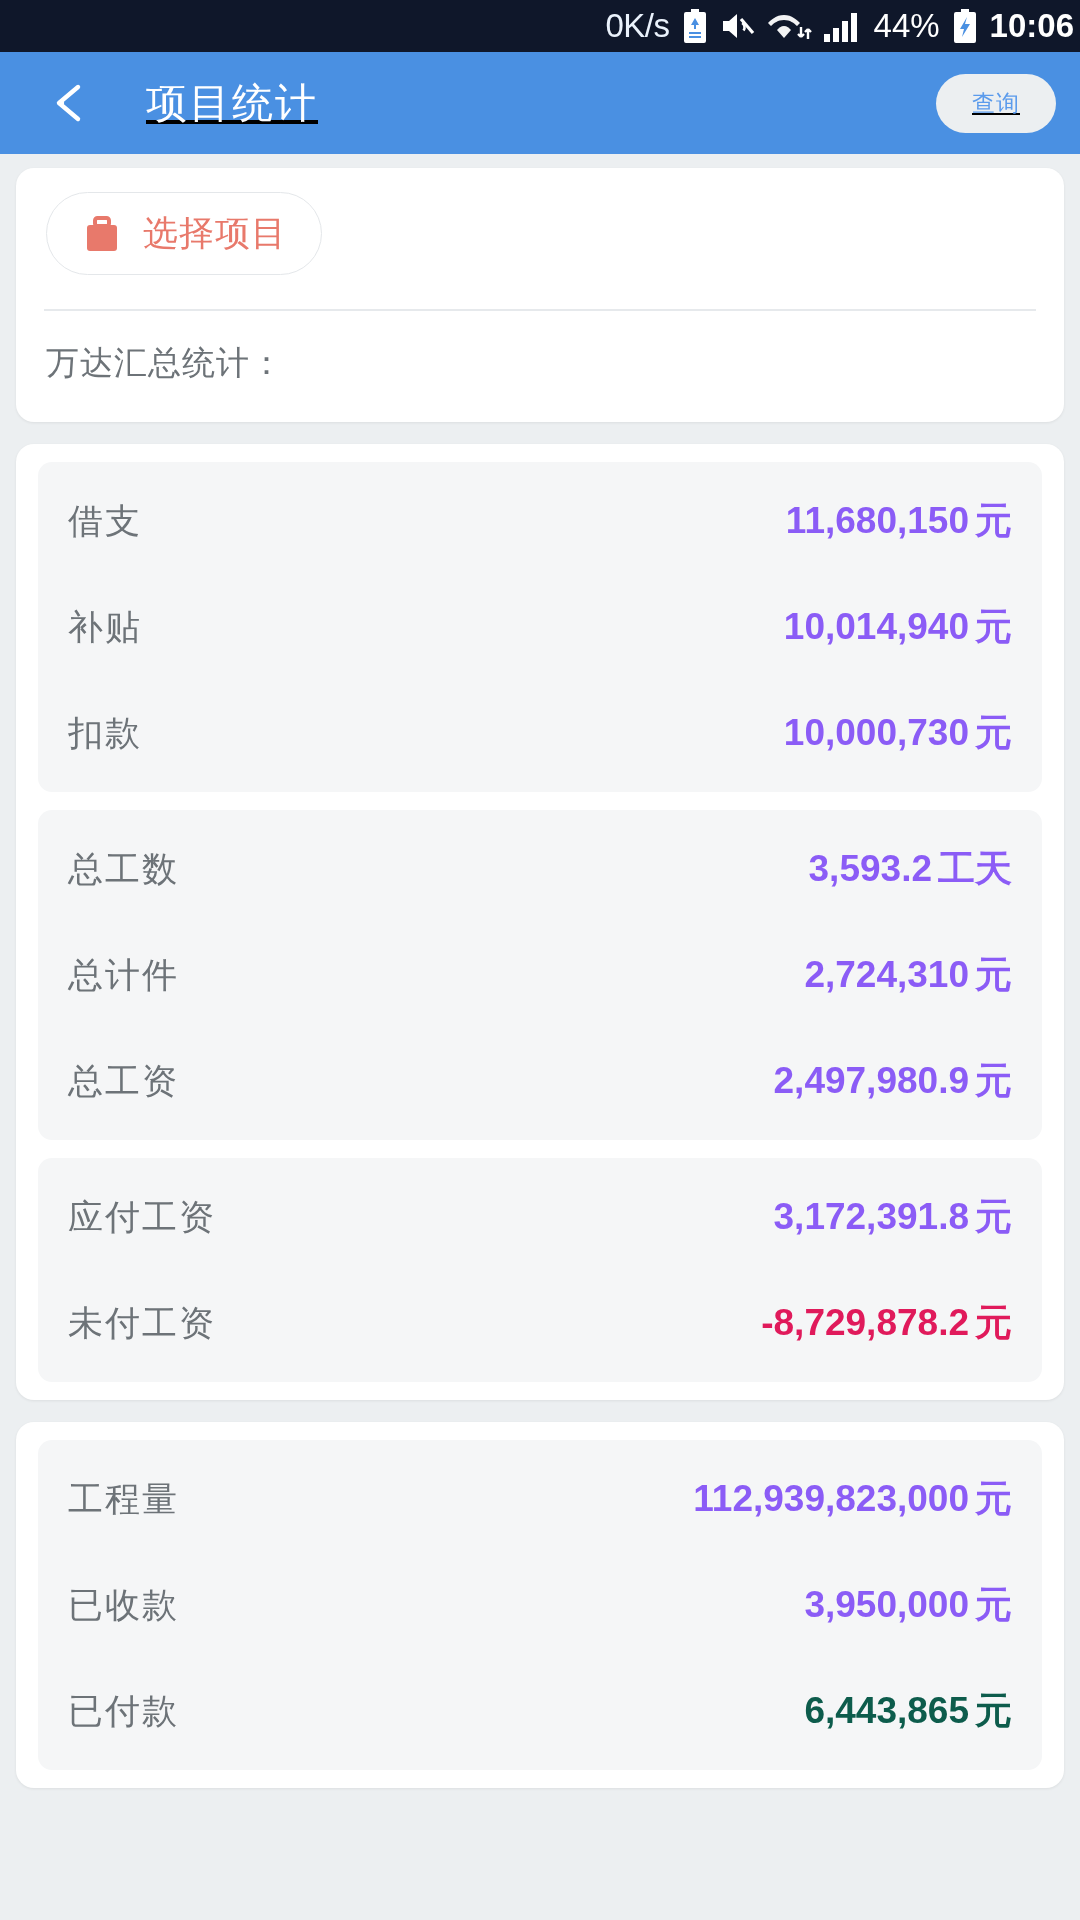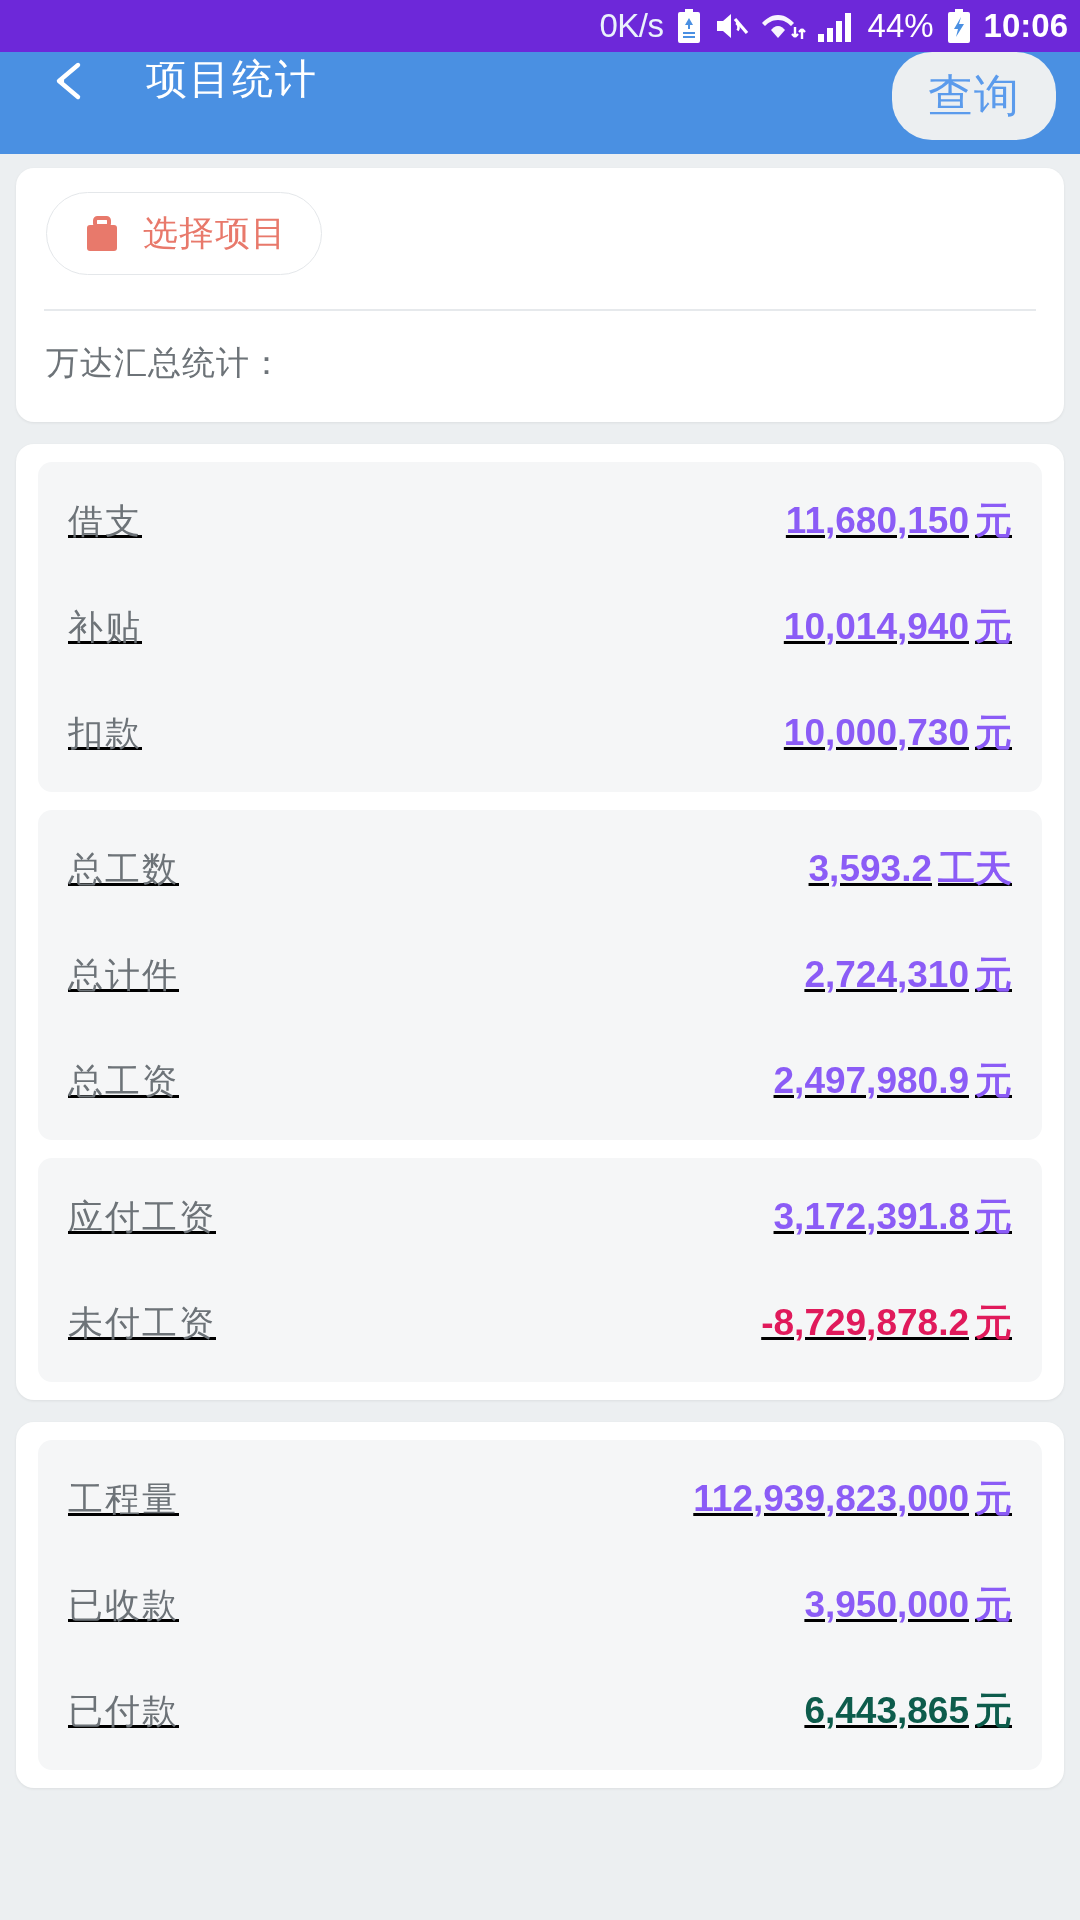--- a/index.html
+++ b/index.html
@@ -5,47 +5,48 @@
   * { margin:0; padding:0; box-sizing:border-box; }
   html, body {
     width:1080px; height:1920px;
     background:#eceff1;
     font-family:"Liberation Sans","DejaVu Sans",sans-serif;
     overflow:hidden;
   }
 
   
   .statusbar{
-    height:52px; background:#6d28d9;
+    height:52px; background:#0f172a;
     display:flex; align-items:center; justify-content:flex-end;
-    padding-right:12px; gap:12px;
+    padding-right:6px; gap:12px;
     color:#ffffff;
   }
   .sb-net{ font-size:33px; letter-spacing:-0.5px; font-weight:400; color:#eaf2fc;}
   .sb-time{ font-size:33px; color:#ffffff; letter-spacing:0px;font-weight:bold;}
   .sb-batt-pct{ font-size:33px; color:#ffffff;}
   .sb-ico{ display:flex; align-items:center; justify-content:center; }
 
   
   .appbar{
     height:102px; background:#4a90e2;
-    display:flex; align-items:flex-start; position:relative;
+    display:flex; align-items:center; position:relative;
     padding:0 24px 0 40px;
+    text-decoration:underline;
   }
   .back-ico{ width:58px; height:58px; flex:0 0 auto; }
   .appbar-title{
     color:#ffffff; font-size:41px; margin-left:48px; letter-spacing:2px;
     font-weight:400;
   }
   .query-btn{
     margin-left:auto;
     background:#eceff1; color:#5b9bec;
     border-radius:40px;
     padding:14px 36px;
-    font-size:45px; letter-spacing:1px;
+    font-size:23px; letter-spacing:1px;
     border:none;
     font-family:inherit;
   }
 
   
   .content{
     height:1766px;
     background:#eceff1;
     padding:14px 16px 0 16px;
     overflow:hidden;
@@ -85,21 +86,20 @@
   .group{
     background:#f5f6f7;
     border-radius:14px;
     padding:6px 0;
     margin-bottom:18px;
   }
   .group:last-child{ margin-bottom:0; }
   .stat-row{
     display:flex; align-items:baseline; justify-content:space-between;
     padding:28px 30px;
-    text-decoration:underline;
   }
   .stat-label{
     color:#6d7378; font-size:35px; letter-spacing:2px; font-weight:400;
   }
   .stat-value{
     font-size:37px; font-weight:bold; letter-spacing:0px;
     color:#8b5cf6; white-space:nowrap;
   }
   .stat-value .unit{ font-weight:bold; margin-left:6px; }
   .v-green{ color:#0d5c4c; }

